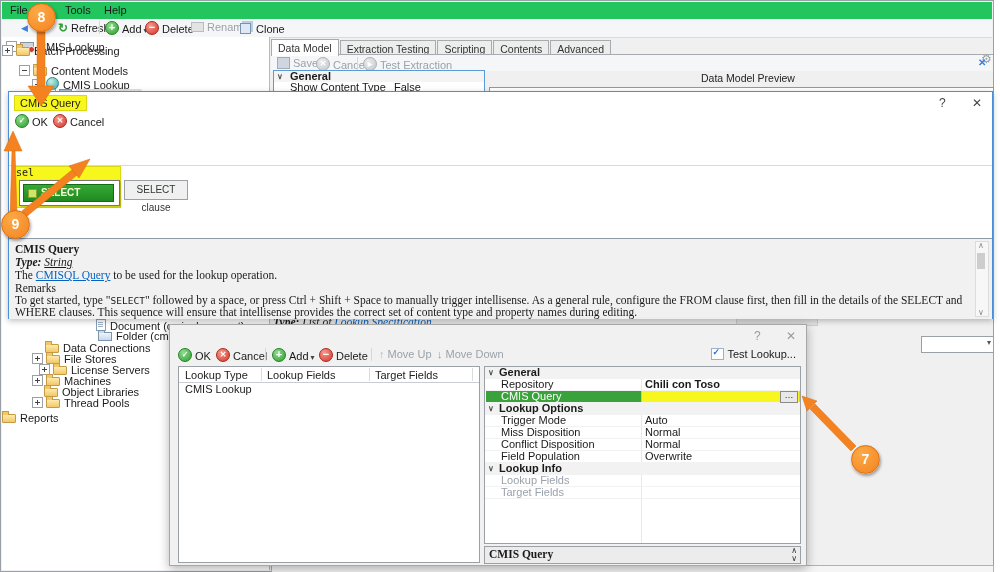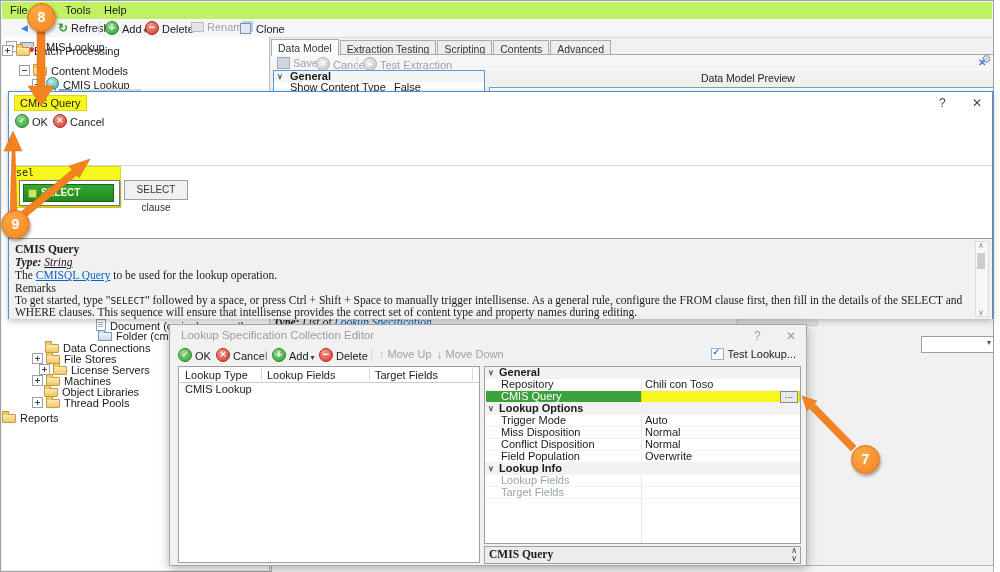--- a/index.html
+++ b/index.html
@@ -1,21 +1,21 @@
 <!DOCTYPE html>
 <html><head>
 <meta charset="utf-8">
 <style>
   html,body{margin:0;padding:0;}
   body{width:1000px;height:572px;position:relative;overflow:hidden;background:#fff;
        font-family:"Liberation Sans",sans-serif;font-size:11px;color:#1a1a1a;}
   .abs{position:absolute;}
   
   .window{position:absolute;left:0;top:0;width:992px;height:570px;background:#f0f0f1;border:1px solid #9aa0a6;}
-  .menubar{position:absolute;left:1px;top:1px;width:990px;height:17px;background:#bef264;border-bottom:1px solid #e2e4e7;}
+  .menubar{position:absolute;left:1px;top:1px;width:990px;height:17px;background:#22c55e;border-bottom:1px solid #e2e4e7;}
   .menuitem{position:absolute;top:2px;cursor:default;}
   .toolbar{position:absolute;left:1px;top:18px;width:990px;height:18px;background:#f5f6f7;border-bottom:1px solid #d8dadd;}
   .tbtn{position:absolute;top:2px;white-space:nowrap;color:#1a1a1a;}
   .tbtn.dis{color:#9aa2ab;}
   .tsep{position:absolute;top:2px;width:1px;height:13px;background:#d4d7db;}
   .treepanel{position:absolute;left:1px;top:36px;width:267px;height:533px;background:#fff;border-right:1px solid #b6babe;}
   
   .trow{position:absolute;left:0;height:12px;white-space:nowrap;line-height:12px;}
   .exp{display:inline-block;width:9px;height:9px;border:1px solid #9aa0a6;background:#fff;margin-right:3px;position:relative;vertical-align:-1px;}
   .exp::before{content:"";position:absolute;background:#444;left:2px;top:4px;width:5px;height:1px;}
@@ -222,21 +222,20 @@
     <div class="wrap" style="top:56px"><span>To get started, type "</span><span class="mono">SELECT</span><span>" followed by a space, or press Ctrl + Shift + Space to manually trigger intellisense. As a general rule, configure the FROM clause first, then fill in the details of the SELECT and WHERE clauses. This sequence will ensure that intellisense provides the correct set of content type and property names during editing.</span></div>
   </div>
   <div class="hscroll">
       <span class="upg">∧</span>
       <span class="thumb"></span>
       <span class="dng">∨</span>
     </div>
 </div>
 
 <div class="lookdlg">
-  <span class="looktitle">Lookup Specification Collection Editor</span>
   <span class="dlgctl" style="left:584px;top:4px;color:#9a9a9a">?</span>
   <span class="dlgctl" style="left:616px;top:4px;color:#9a9a9a">✕</span>
 
   <div class="looktb">
     <span class="tbtn" style="left:8px"><span class="ci green okg"></span><span>OK</span></span>
     <span class="tbtn" style="left:46px"><span class="ci red nog"></span><span>Cancel</span></span>
     <span class="tsep" style="left:95px"></span>
     <span class="tbtn" style="left:102px"><span class="ci green addg"></span><span>Add</span><span class="caret"></span></span>
     <span class="tbtn" style="left:149px"><span class="ci red delg"></span><span>Delete</span></span>
     <span class="tsep" style="left:201px"></span>
@@ -257,21 +256,21 @@
     <div class="drow"><span style="margin-left:6px">CMIS Lookup</span></div>
   </div>
 
   <div class="pgrid">
     <div class="colsep"></div>
     <div class="prow head">
         <span class="plab" style="left:14px">General</span>
       </div>
     <div class="prow">
         <span class="plab">Repository</span>
-        <span class="pval" style="font-weight:normal">Chili con Toso</span>
+        <span class="pval" style="font-weight:bold">Chili con Toso</span>
       </div>
     <div class="prow selrow">
         <span class="labcell">CMIS Query</span>
         <span class="valcell"></span>
         <span class="dots">…</span>
       </div>
     <div class="prow head">
         <span class="plab" style="left:14px">Lookup Options</span>
       </div>
     <div class="prow">

